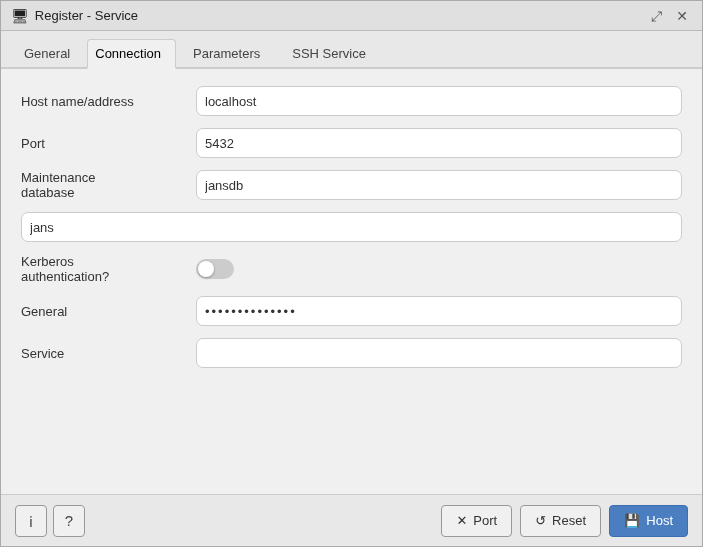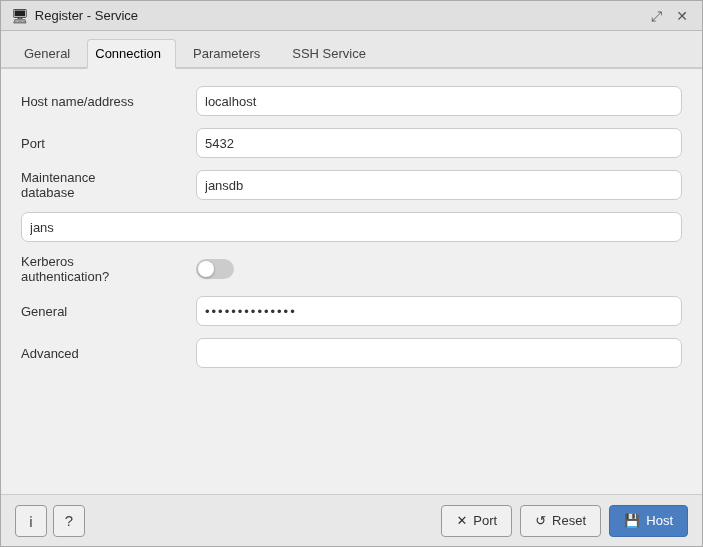--- a/index.html
+++ b/index.html
@@ -277,21 +277,21 @@
     <div class="form-row">
       <div class="form-label">General</div>
       <div class="form-field">
         <input type="password" class="form-input password-field" value="••••••••••••••" style="">
       </div>
     </div>
 
 
 
     <div class="form-row">
-      <div class="form-label">Advanced</div>
+      <div class="form-label">Service</div>
       <div class="form-field">
         <input type="text" class="form-input" value="" style="">
       </div>
     </div>
 
   </div>
 
   <div class="footer">
     <div class="footer-left">
       <button class="icon-btn">

